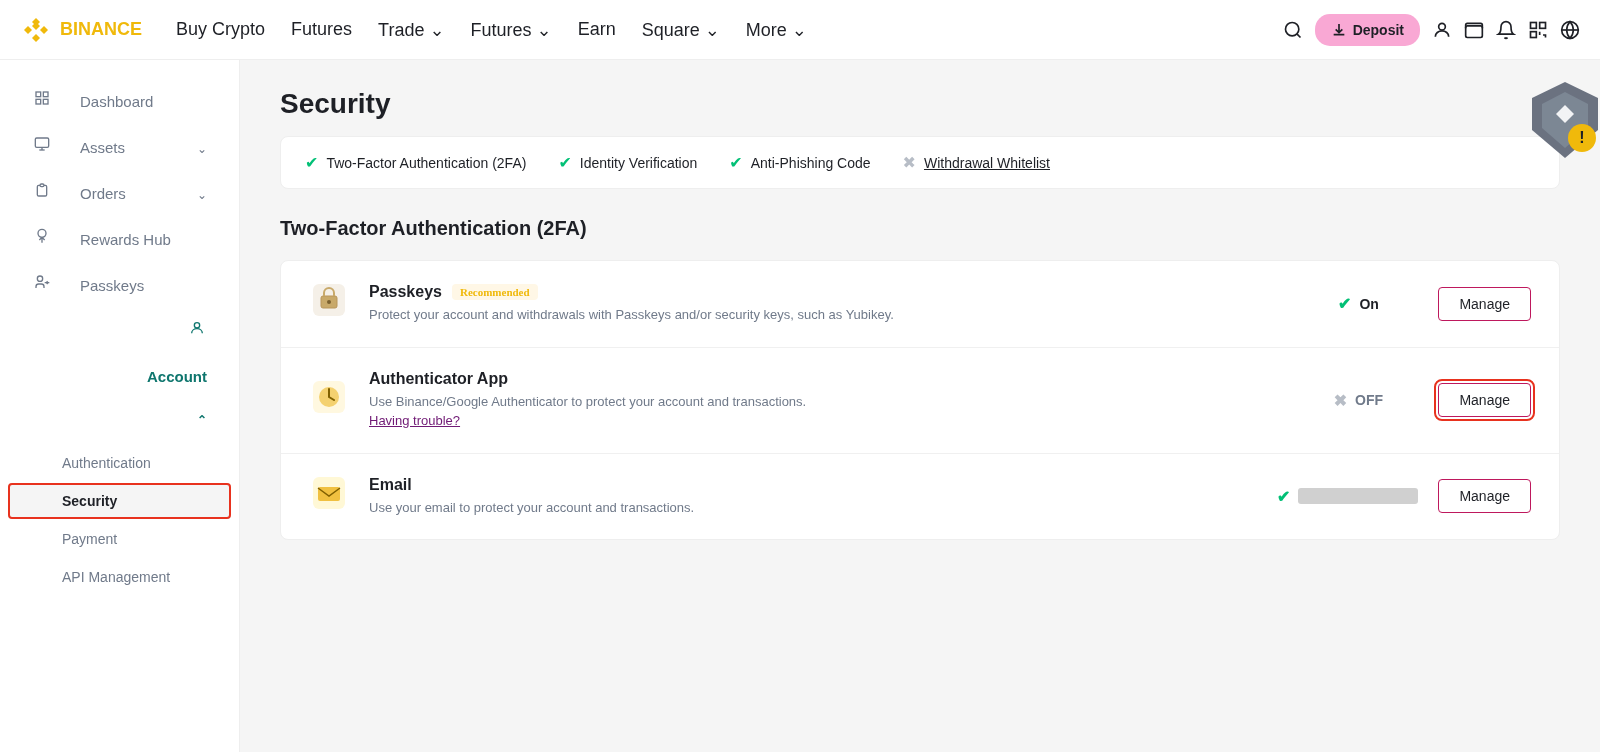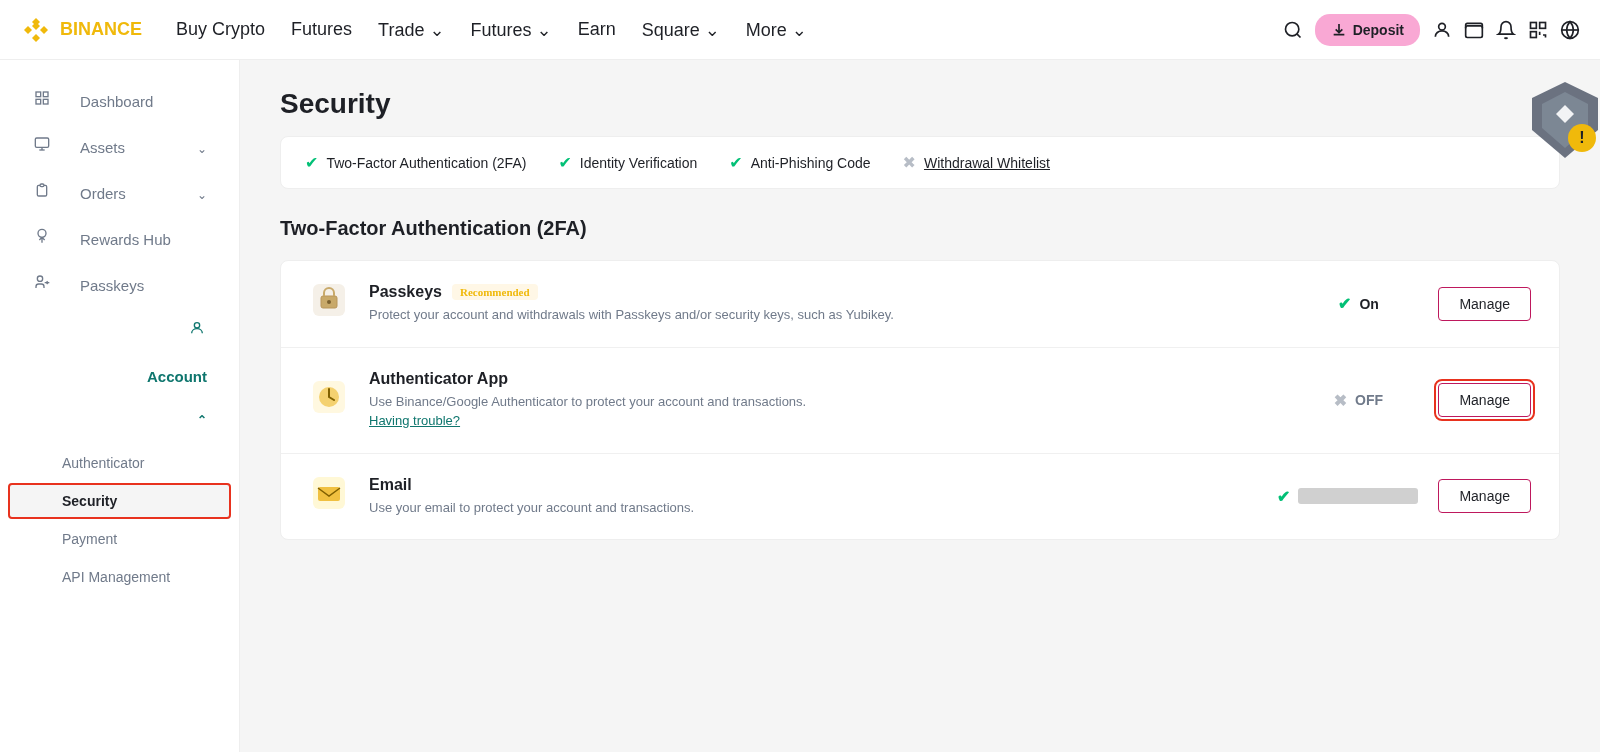--- a/index.html
+++ b/index.html
@@ -68,21 +68,21 @@
     .status-dot-gray { color: #b7bdc6; font-size: 16px; }
     .status-link { color: #1e2026; text-decoration: underline; cursor: pointer; }
 
     .section-title { font-size: 20px; font-weight: 700; color: #1e2026; margin-bottom: 20px; }
 
     .card-icon { font-size: 28px; width: 40px; text-align: center; flex-shrink: 0; }
     .card-body { flex: 1; }
     .card-title { font-size: 16px; font-weight: 700; color: #1e2026; display: flex; align-items: center; gap: 10px; margin-bottom: 4px; text-align: center; }
     .recommended-badge { background: #fff7e6; color: #f0b90b; font-size: 11px; font-weight: 600; padding: 2px 8px; border-radius: 4px; font-family: Liberation Serif, serif; }
     .card-desc { font-size: 13px; color: #707a8a; line-height: 1.5; }
-    .card-link { color: #0f766e; text-decoration: underline; cursor: pointer; }
+    .card-link { color: #701a75; text-decoration: underline; cursor: pointer; }
 
     .card-status { display: flex; align-items: center; gap: 8px; font-size: 14px; font-weight: 600; color: #1e2026; min-width: 120px; justify-content: center; }
     .status-on { color: #1e2026; }
     .status-off { color: #707a8a; }
     .status-icon-green { color: #02c076; font-size: 16px; }
     .status-icon-gray { color: #b7bdc6; font-size: 16px; }
 
     .email-blur {
       display: inline-block; background: #d0d0d0; color: transparent;
       border-radius: 3px; min-width: 120px; height: 16px; vertical-align: middle;
@@ -255,21 +255,21 @@
             <circle cx="12" cy="8" r="4"></circle>
             <path d="M4 20c0-4 3.6-7 8-7s8 3 8 7"></path>
           </svg>
       </span>
       <span>Account</span>
       <span class="chevron">⌃</span>
     </div>
 
     <div class="sidebar-sub">
       <div class="sidebar-sub-item">
-        <span>Authenticator</span>
+        <span>Authentication</span>
       </div>
       <div class="sidebar-sub-item active-sub">
         <span>Security</span>
       </div>
       <div class="sidebar-sub-item">
         <span>Payment</span>
       </div>
       <div class="sidebar-sub-item">
         <span>API Management</span>
       </div>

